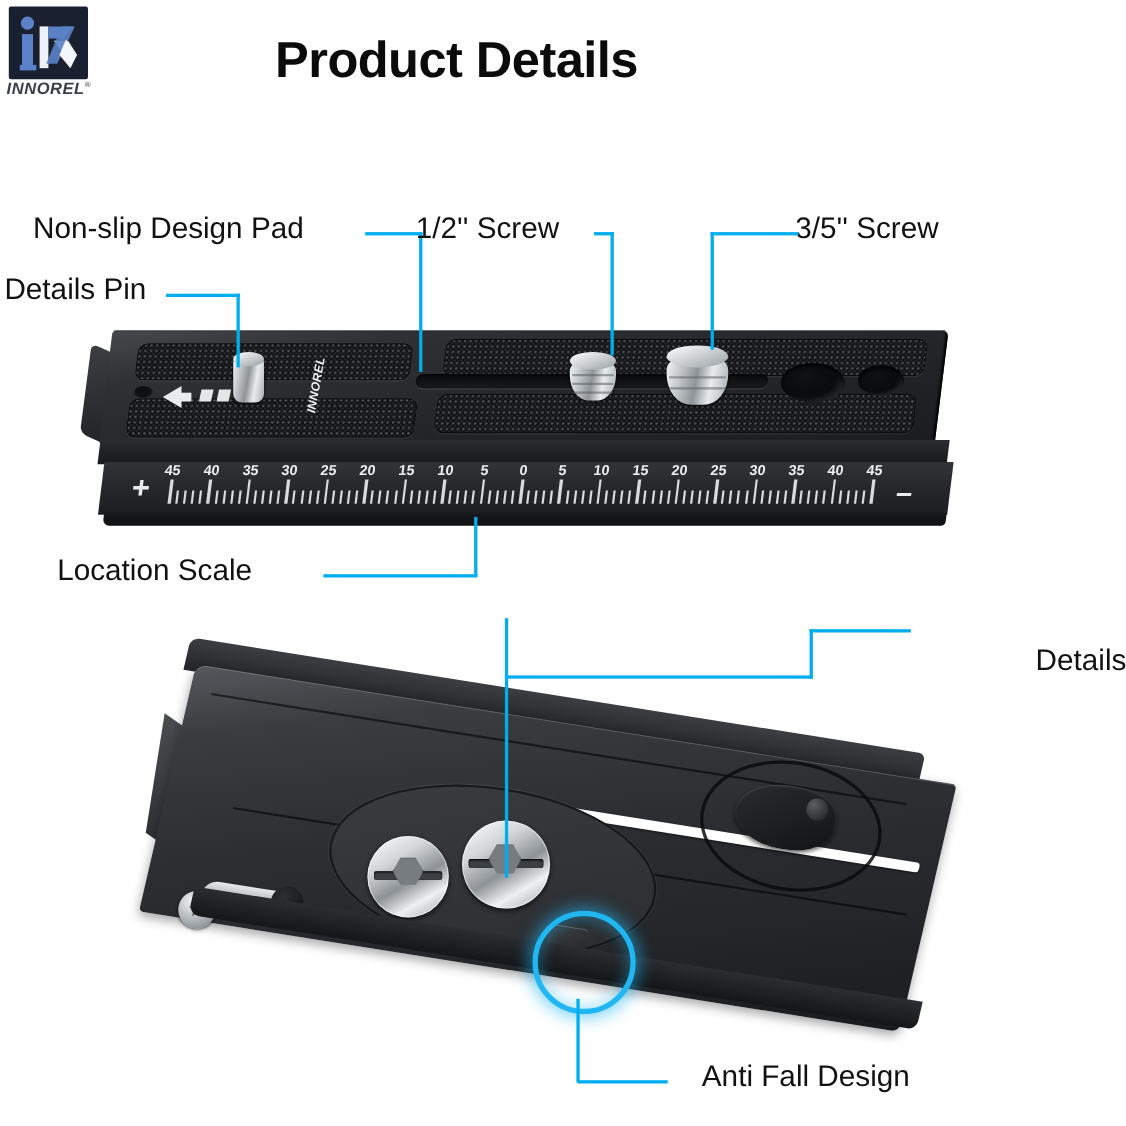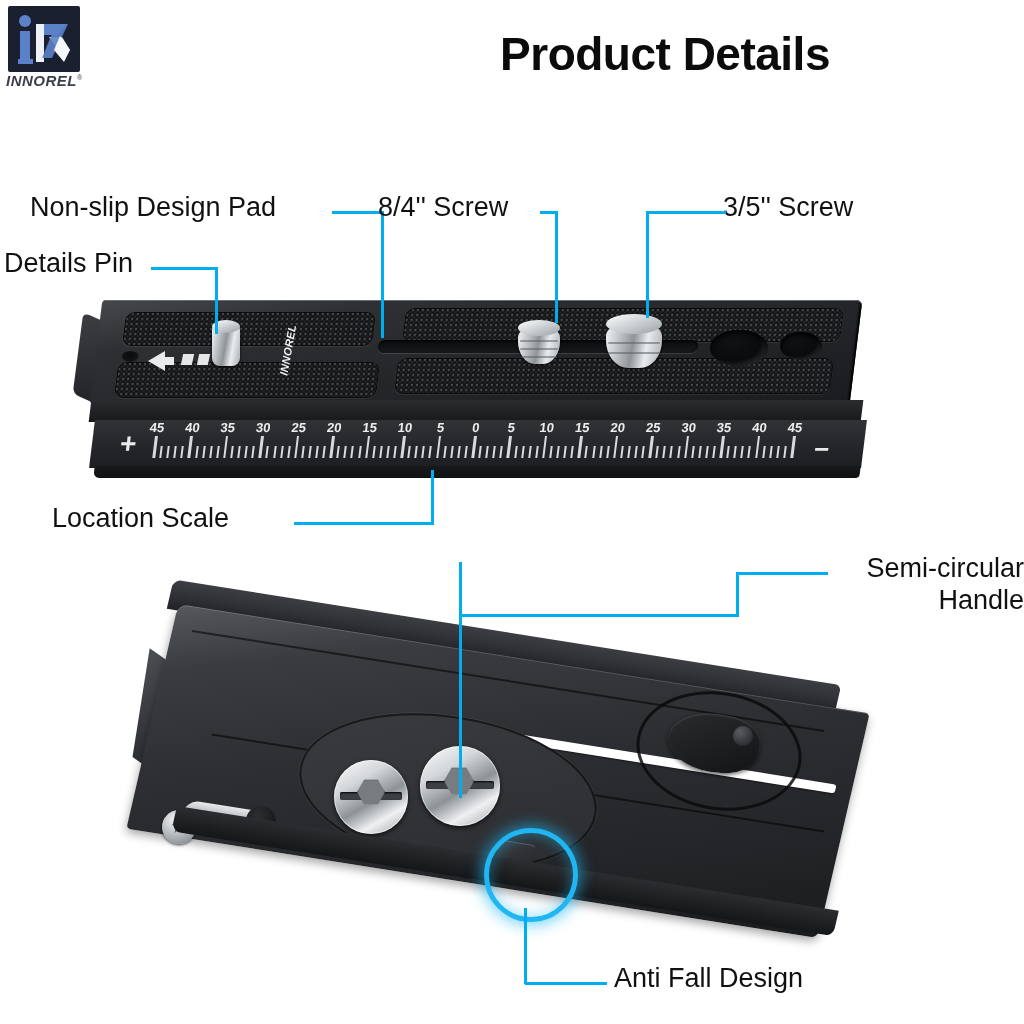--- a/index.html
+++ b/index.html
@@ -19,21 +19,21 @@
   }
   #logo-text{
     position:absolute;left:-2px;top:66px;width:80px;
     font:italic 900 15px "Liberation Sans",sans-serif;
     color:#3b3f4a;letter-spacing:.5px;
   }
   #logo-text sup{font-size:7px;vertical-align:super;font-weight:400;}
 
   
   #title{
-    left:0;top:27px;width:830px;text-align:right;
+    left:0;top:27px;width:830px;text-align:center;
     font:700 46px "Liberation Sans",sans-serif;
     color:#0b0b0b;letter-spacing:-0.5px;
   }
 
   
   .callout{
     font:400 27px "Liberation Sans",sans-serif;
     color:#111;white-space:nowrap;line-height:1.18;
   }
   .callout.two{white-space:normal;}
@@ -456,40 +456,40 @@
   <div id="pb-tab"></div>
   <div id="pb-lip"></div>
 </div>
 
 <div class="abs" id="highlight-ring"></div>
 
 <div class="abs callout" style="left:30px;top:192px;">Non-slip Design Pad</div>
 <div class="abs lead h" style="left:332px;top:211px;width:52px;"></div>
 <div class="abs lead v" style="left:381px;top:211px;height:127px;"></div>
 
-<div class="abs callout" style="left:378px;top:192px;">8/4'' Screw</div>
+<div class="abs callout" style="left:378px;top:192px;">1/2'' Screw</div>
 <div class="abs lead h" style="left:540px;top:211px;width:18px;"></div>
 <div class="abs lead v" style="left:555px;top:211px;height:112px;"></div>
 
 <div class="abs callout" style="left:723px;top:192px;">3/5'' Screw</div>
 <div class="abs lead h" style="left:646px;top:211px;width:80px;"></div>
 <div class="abs lead v" style="left:646px;top:211px;height:107px;"></div>
 
 <div class="abs callout" style="left:4px;top:248px;">Details Pin</div>
 <div class="abs lead h" style="left:151px;top:267px;width:67px;"></div>
 <div class="abs lead v" style="left:215px;top:267px;height:67px;"></div>
 
 <div class="abs callout" style="left:52px;top:503px;">Location Scale</div>
 <div class="abs lead h" style="left:294px;top:522px;width:140px;"></div>
 <div class="abs lead v" style="left:431px;top:470px;height:54px;"></div>
 
 <div class="abs callout two" style="left:828px;top:553px;width:196px;text-align:right;">
-  <span>Semi-circular</span><br>
-  <span>Handle</span>
+  <br>
+  <span>Details</span>
 </div>
 <div class="abs lead h" style="left:736px;top:572px;width:92px;"></div>
 <div class="abs lead v" style="left:736px;top:572px;height:45px;"></div>
 <div class="abs lead h" style="left:459px;top:614px;width:280px;"></div>
 <div class="abs lead v" style="left:459px;top:562px;height:236px;"></div>
 
-<div class="abs callout" style="left:614px;top:963px;">Anti Fall Design</div>
+<div class="abs callout" style="left:638px;top:963px;">Anti Fall Design</div>
 <div class="abs lead h" style="left:525px;top:982px;width:82px;"></div>
 <div class="abs lead v" style="left:524px;top:908px;height:76px;"></div>
 
 </body></html>

